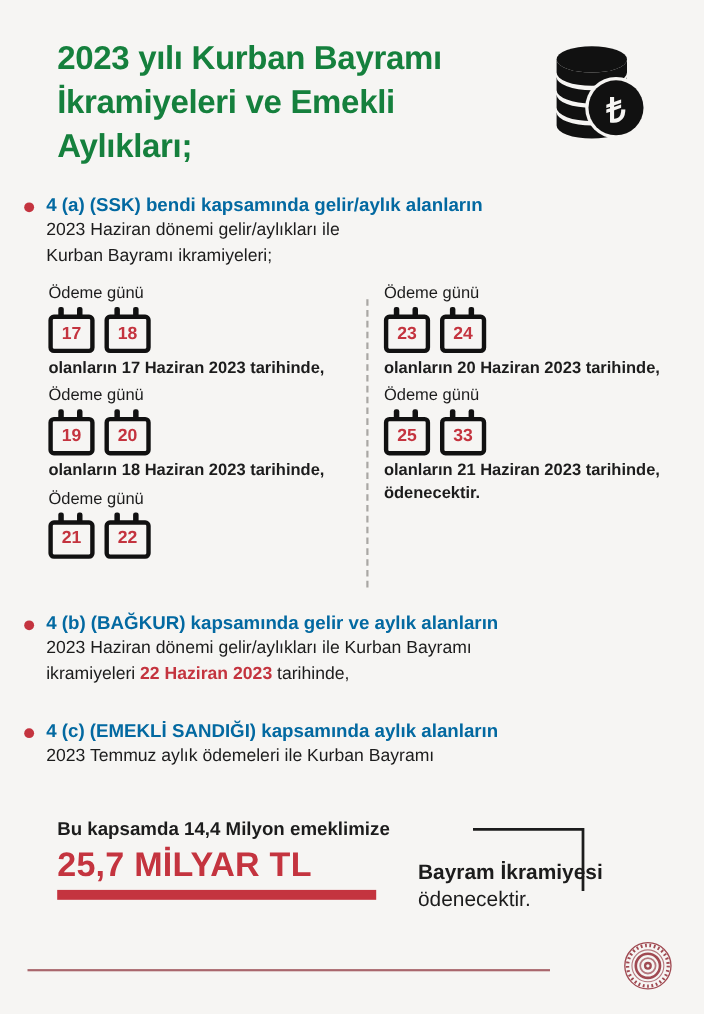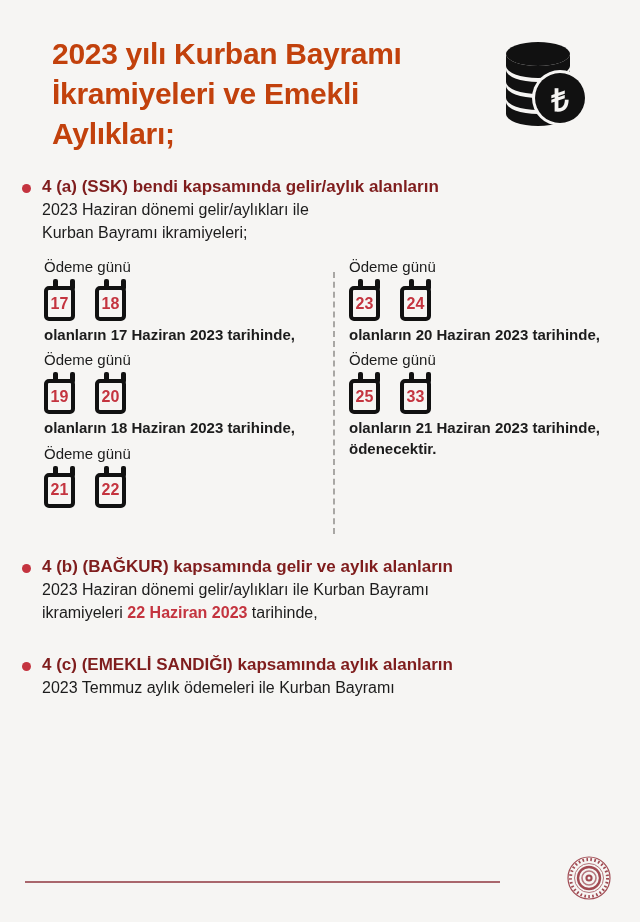--- a/index.html
+++ b/index.html
@@ -19,42 +19,42 @@
 
   
   .header {
     position: absolute;
     top: 34px; left: 52px; right: 30px;
     display: flex;
     align-items: flex-start;
     justify-content: space-between;
   }
   .title {
-    color: #c2410c;
+    color: #15803d;
     font-size: 30px;
     font-weight: bold;
     line-height: 1.33;
     letter-spacing: -0.3px;
     max-width: 420px;
   }
   .coin-icon { margin-top: 6px; margin-right: 22px; flex: 0 0 auto; }
 
   
   .bullet-row { display: flex; align-items: flex-start; }
   .bullet-dot {
     width: 9px; height: 9px;
     border-radius: 50%;
     background: #c4343f;
     margin-top: 8px;
     margin-right: 11px;
     flex: 0 0 auto;
   }
   .bullet-body { flex: 1 1 auto; }
   .bullet-head {
-    color: #7f1d1d;
+    color: #0369a1;
     font-size: 17px;
     font-weight: bold;
     line-height: 1.35;
   }
   .bullet-sub {
     color: #1c1c1c;
     font-size: 16px;
     line-height: 1.42;
     margin-top: 0;
   }
@@ -102,21 +102,21 @@
     position: absolute; top: 0;
     width: 5px; height: 11px;
     background: #111;
     border-radius: 2px;
   }
   .cal-ring.r1 { left: 9px; }
   .cal-ring.r2 { left: 26px; }
   .cal-box {
     position: absolute;
     top: 7px; left: 0;
-    width: 31px; height: 35px;
+    width: 42px; height: 35px;
     border: 4px solid #111;
     border-radius: 5px;
     background: #f6f5f3;
     display: flex;
     align-items: center;
     justify-content: center;
   }
   .cal-num {
     font-size: 16px;
     font-weight: bold;
@@ -336,20 +336,36 @@
   <div class="sec-c">
     <div class="bullet-row">
       <div class="bullet-dot"></div>
       <div class="bullet-body">
         <div class="bullet-head">4 (c) (EMEKLİ SANDIĞI) kapsamında aylık alanların</div>
         <div class="bullet-sub">2023 Temmuz aylık ödemeleri ile Kurban Bayramı</div>
       </div>
     </div>
   </div>
 
+  <div class="summary">
+    <div class="sum-top">Bu kapsamda 14,4 Milyon emeklimize</div>
+    <div class="sum-big">25,7 MİLYAR TL</div>
+    <div class="sum-bar"></div>
+
+    <div class="connector">
+      <svg width="104" height="62" viewBox="0 0 104 62" aria-hidden="true">
+        <path d="M0 2 H100 V58" fill="none" stroke="#1c1c1c" stroke-width="2.5"></path>
+      </svg>
+    </div>
+
+    <div class="sum-right">
+      <div class="sum-right-l1">Bayram İkramiyesi</div>
+      <div class="sum-right-l2">ödenecektir.</div>
+    </div>
+  </div>
 
   <div class="footer-rule"></div>
   <div class="footer-seal">
     <svg width="46" height="46" viewBox="0 0 46 46" aria-hidden="true">
       <circle cx="23" cy="23" r="21" fill="none" stroke="#a04a52" stroke-width="1.2"></circle>
       <circle cx="23" cy="23" r="18.5" fill="none" stroke="#a04a52" stroke-width="3" stroke-dasharray="1.6 2.4"></circle>
       <circle cx="23" cy="23" r="14.5" fill="none" stroke="#b5787e" stroke-width="1"></circle>
       <circle cx="23" cy="23" r="11" fill="none" stroke="#a04a52" stroke-width="2.4"></circle>
       <circle cx="23" cy="23" r="7" fill="none" stroke="#b5787e" stroke-width="1.6"></circle>
       <circle cx="23" cy="23" r="3.6" fill="#a04a52"></circle>

